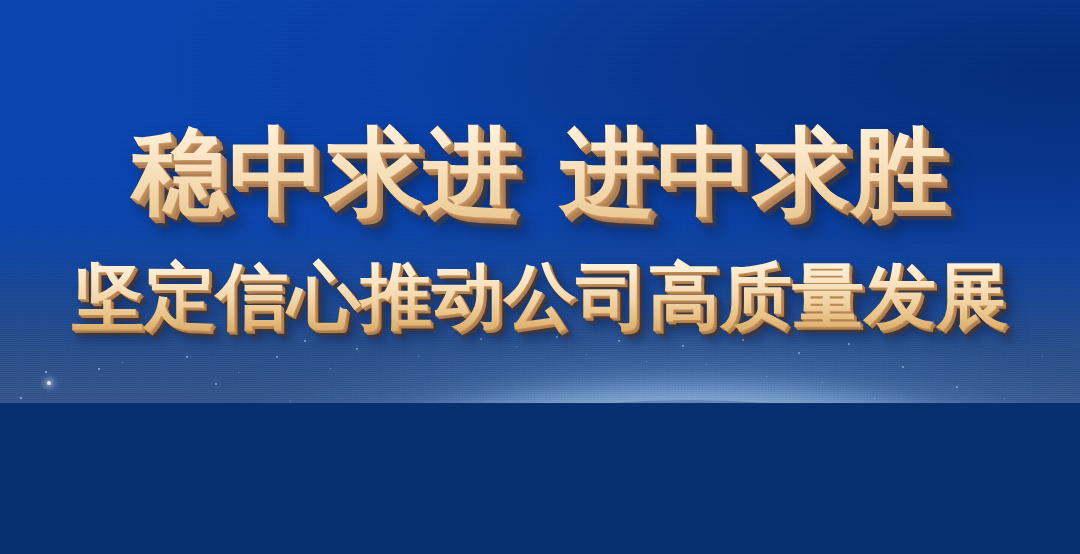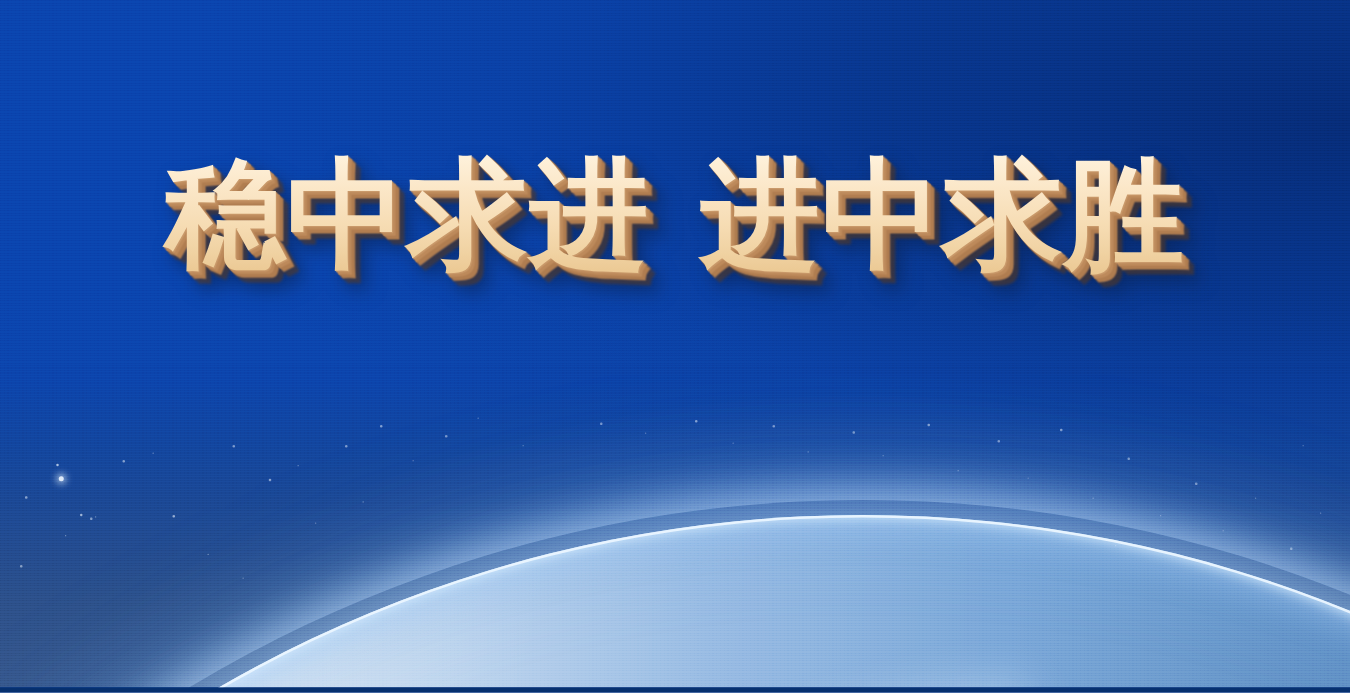--- a/index.html
+++ b/index.html
@@ -8,21 +8,21 @@
     padding: 0;
     background: #06306f;
   }
   body {
     font-family: "DejaVu Sans", "Liberation Sans", sans-serif;
   }
 
   .poster {
     position: relative;
     width: 1080px;
-    height: 550px;
+    height: 403px;
     overflow: hidden;
     background: #0841a9;
     user-select: none;
   }
 
   
   .bg-sky {
     position: absolute;
     inset: 0;
     background:
@@ -289,15 +289,16 @@
       <div class="star" style="left: 1042px; top: 356px; width: 1.3px; height: 1.3px; opacity: 0.36;"></div>
       <div class="star" style="left: 968px; top: 452px; width: 1.4px; height: 1.4px; opacity: 0.4;"></div>
       <div class="star" style="left: 892px; top: 436px; width: 1.3px; height: 1.3px; opacity: 0.36;"></div>
     </div>
 
   <div class="grain"></div>
 
   <div class="headline">
     <div class="title-main"><span>稳中求进</span><span class="title-gap"></span><span>进中求胜</span></div>
 
+    <div class="title-sub">坚定信心推动公司高质量发展</div>
   </div>
 
 </div>
 
 </body></html>

